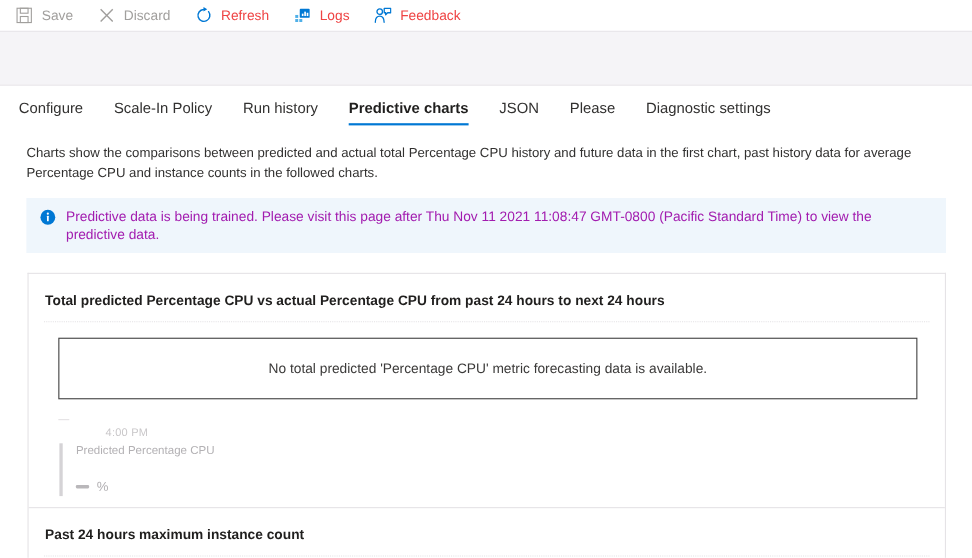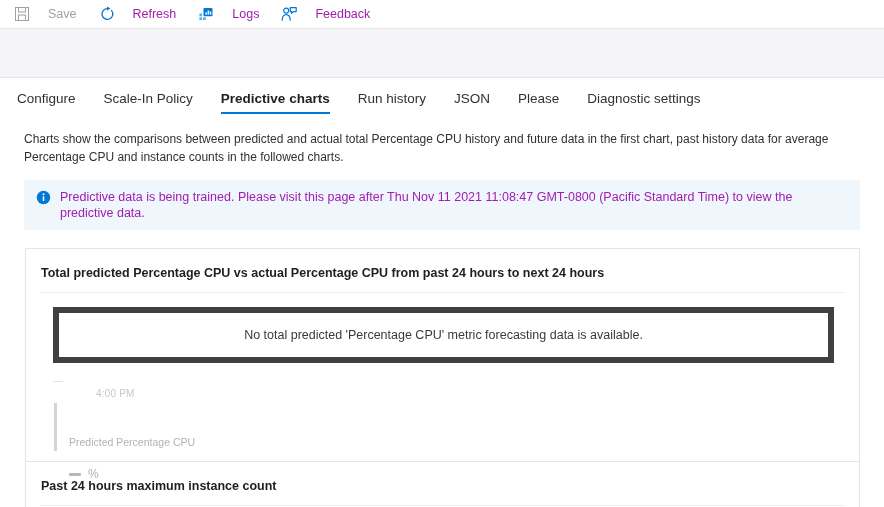--- a/index.html
+++ b/index.html
@@ -21,35 +21,35 @@
     height: 28px;
     display: flex;
     align-items: center;
     padding: 0 0 0 14px;
     background: #ffffff;
     box-sizing: border-box;
   }
   .tb-item {
     display: flex;
     align-items: center;
-    gap: 18px;
+    gap: 8px;
     height: 28px;
     padding: 0 10px 0 0;
     margin-right: 12px;
     font-size: 12.5px;
     white-space: nowrap;
     cursor: pointer;
     user-select: none;
   }
   .tb-item.disabled {
     color: #a19f9d;
     cursor: default;
   }
   .tb-item.enabled {
-    color: #a21caf;
+    color: #ef4444;
   }
   .tb-ico {
     width: 16px;
     height: 16px;
     display: inline-flex;
     align-items: center;
     justify-content: center;
     flex: none;
   }
   .tb-ico svg { display: block; }
@@ -189,21 +189,20 @@
     padding-left: 12px;
     border-left: 3px solid #d5d3d6;
     height: 48px;
     box-sizing: border-box;
   }
   .ghost-legend-title {
     font-size: 10.5px;
     color: #b3b1b4;
     line-height: 14px;
     white-space: nowrap;
-    margin-top: 32px;
   }
   .ghost-legend-row {
     display: flex;
     align-items: center;
     gap: 7px;
     margin-top: 18px;
   }
   .ghost-dash {
     display: inline-block;
     width: 12px;
@@ -217,21 +216,21 @@
   }
 
   
   .nodata {
     position: absolute;
     left: 27px;
     right: 25px;
     top: 14px;
     height: 56px;
     background: #ffffff;
-    border: 6px solid #404040;
+    border: 1px solid #404040;
     display: flex;
     align-items: center;
     justify-content: center;
     box-sizing: border-box;
   }
   .nodata-text {
     font-size: 12.5px;
     color: #3b3a39;
     text-align: center;
     padding: 0 10px;
@@ -249,20 +248,28 @@
     <span class="tb-ico">
       <svg width="16" height="16" viewBox="0 0 16 16" fill="none">
         <rect x="1.5" y="1.5" width="13" height="13" stroke="#a19f9d" stroke-width="1"></rect>
         <rect x="4.5" y="1.5" width="7" height="4.5" stroke="#a19f9d" stroke-width="1"></rect>
         <rect x="4.5" y="9" width="7" height="5.5" stroke="#a19f9d" stroke-width="1"></rect>
       </svg>
     </span>
     <span>Save</span>
   </div>
 
+  <div class="tb-item disabled">
+    <span class="tb-ico">
+      <svg width="16" height="16" viewBox="0 0 16 16">
+        <path d="M2.5 2.5 L13.5 13.5 M13.5 2.5 L2.5 13.5" stroke="#a19f9d" stroke-width="1.3" fill="none"></path>
+      </svg>
+    </span>
+    <span>Discard</span>
+  </div>
 
   <div class="tb-item enabled">
     <span class="tb-ico">
       <svg width="16" height="16" viewBox="0 0 16 16">
         <path d="M12.6 4.6 A5.4 5.4 0 1 1 8 2.6" stroke="#0078d4" stroke-width="1.3" fill="none" stroke-linecap="round"></path>
         <path d="M8 0.4 L8 4.4 L11.4 2.4 Z" fill="#0078d4"></path>
       </svg>
     </span>
     <span>Refresh</span>
   </div>
@@ -297,25 +304,25 @@
 
 <div class="band"></div>
 
 <div class="tabs">
   <div class="tab">
     <span>Configure</span>
   </div>
   <div class="tab">
     <span>Scale-In Policy</span>
   </div>
+  <div class="tab">
+    <span>Run history</span>
+  </div>
   <div class="tab active">
     <span>Predictive charts</span>
-  </div>
-  <div class="tab">
-    <span>Run history</span>
   </div>
   <div class="tab">
     <span>JSON</span>
   </div>
   <div class="tab">
     <span>Please</span>
   </div>
   <div class="tab">
     <span>Diagnostic settings</span>
   </div>

